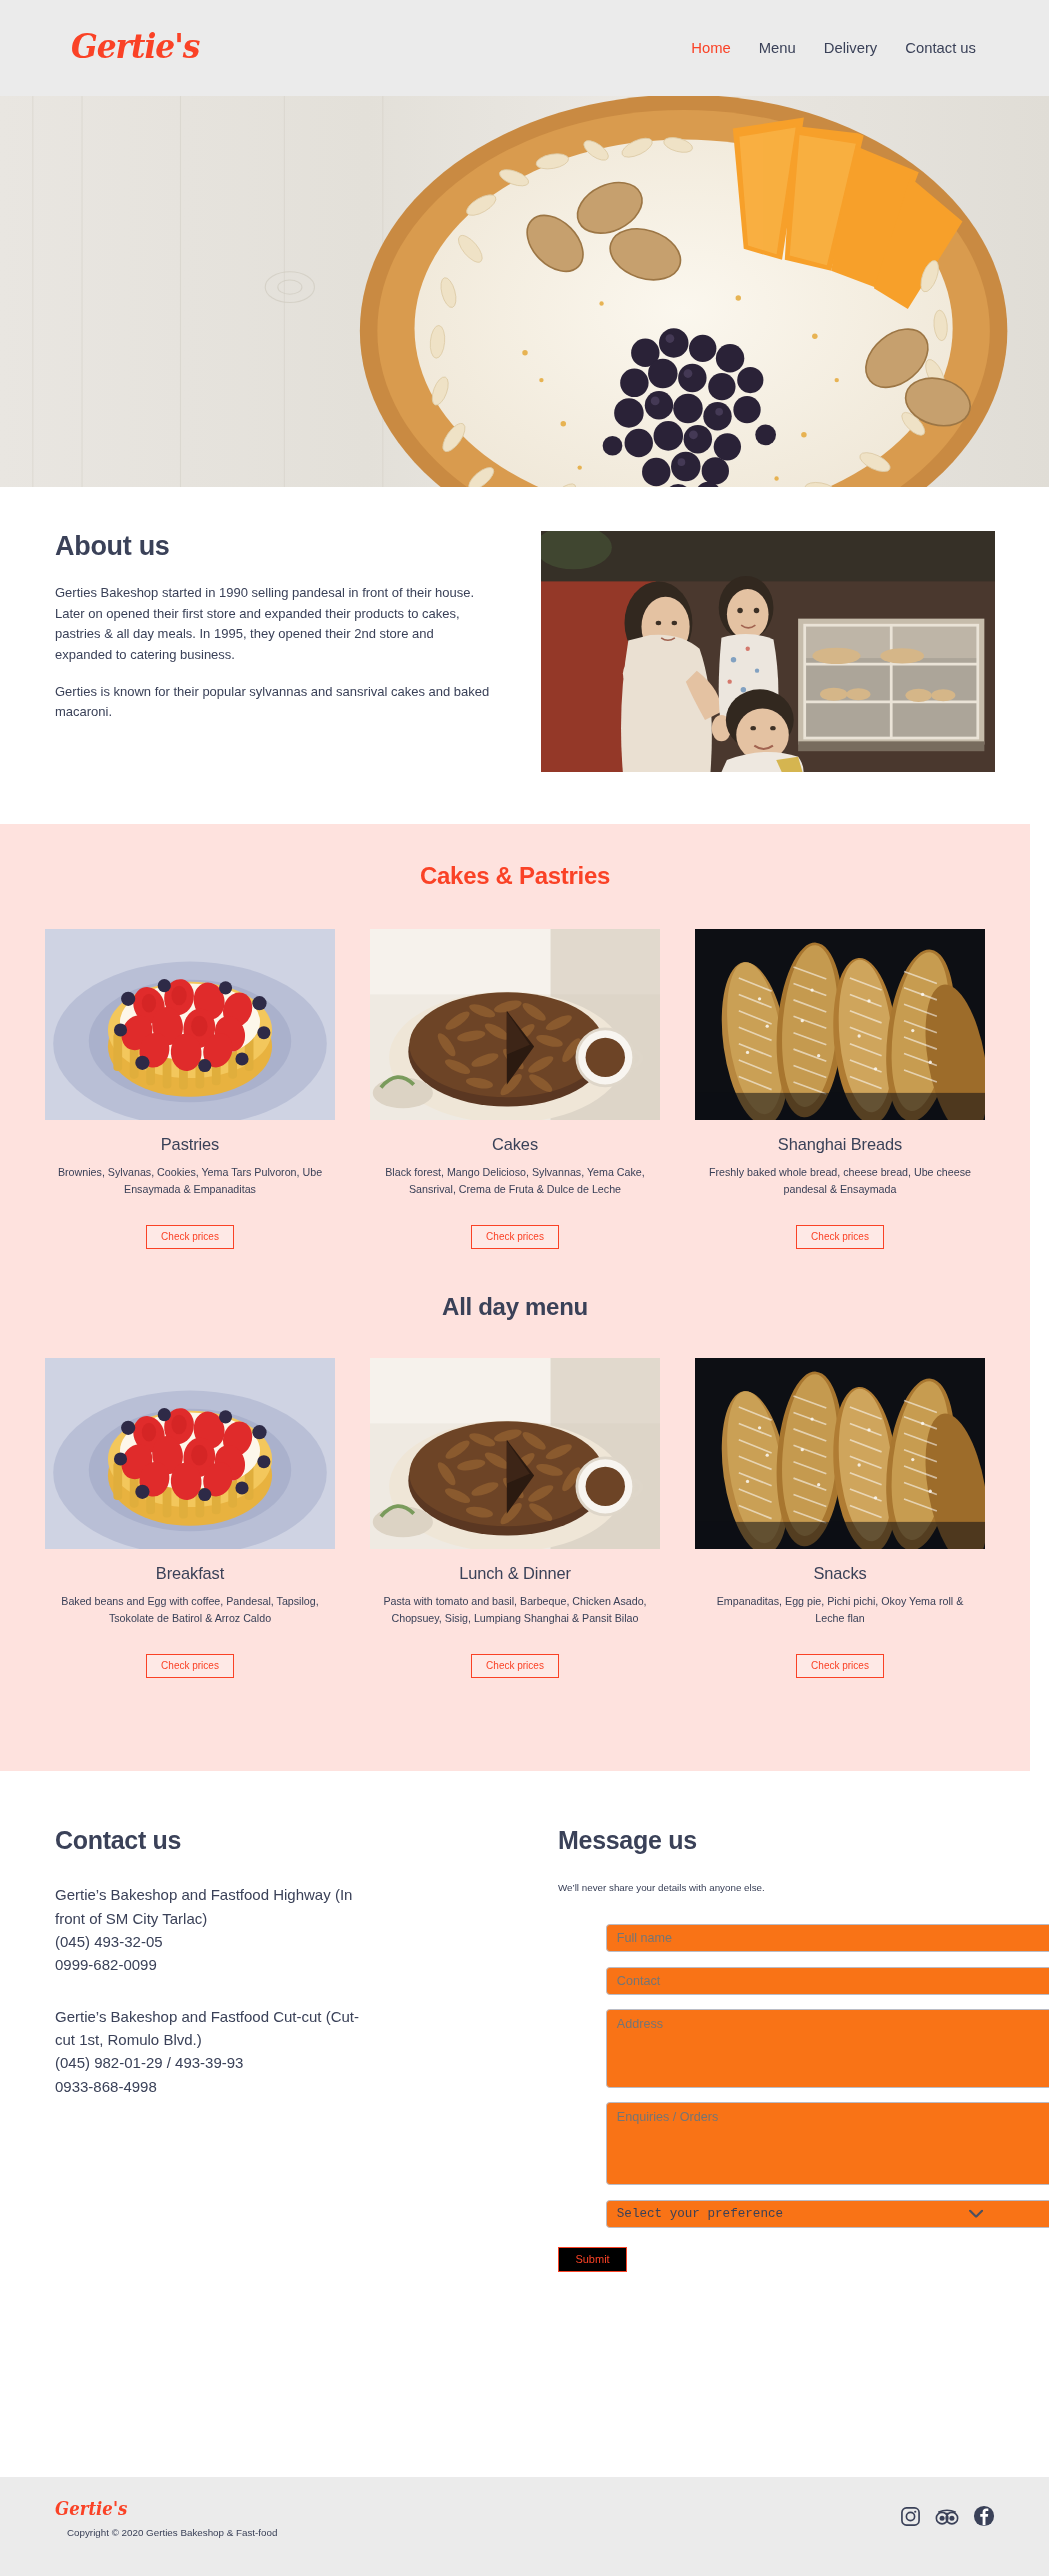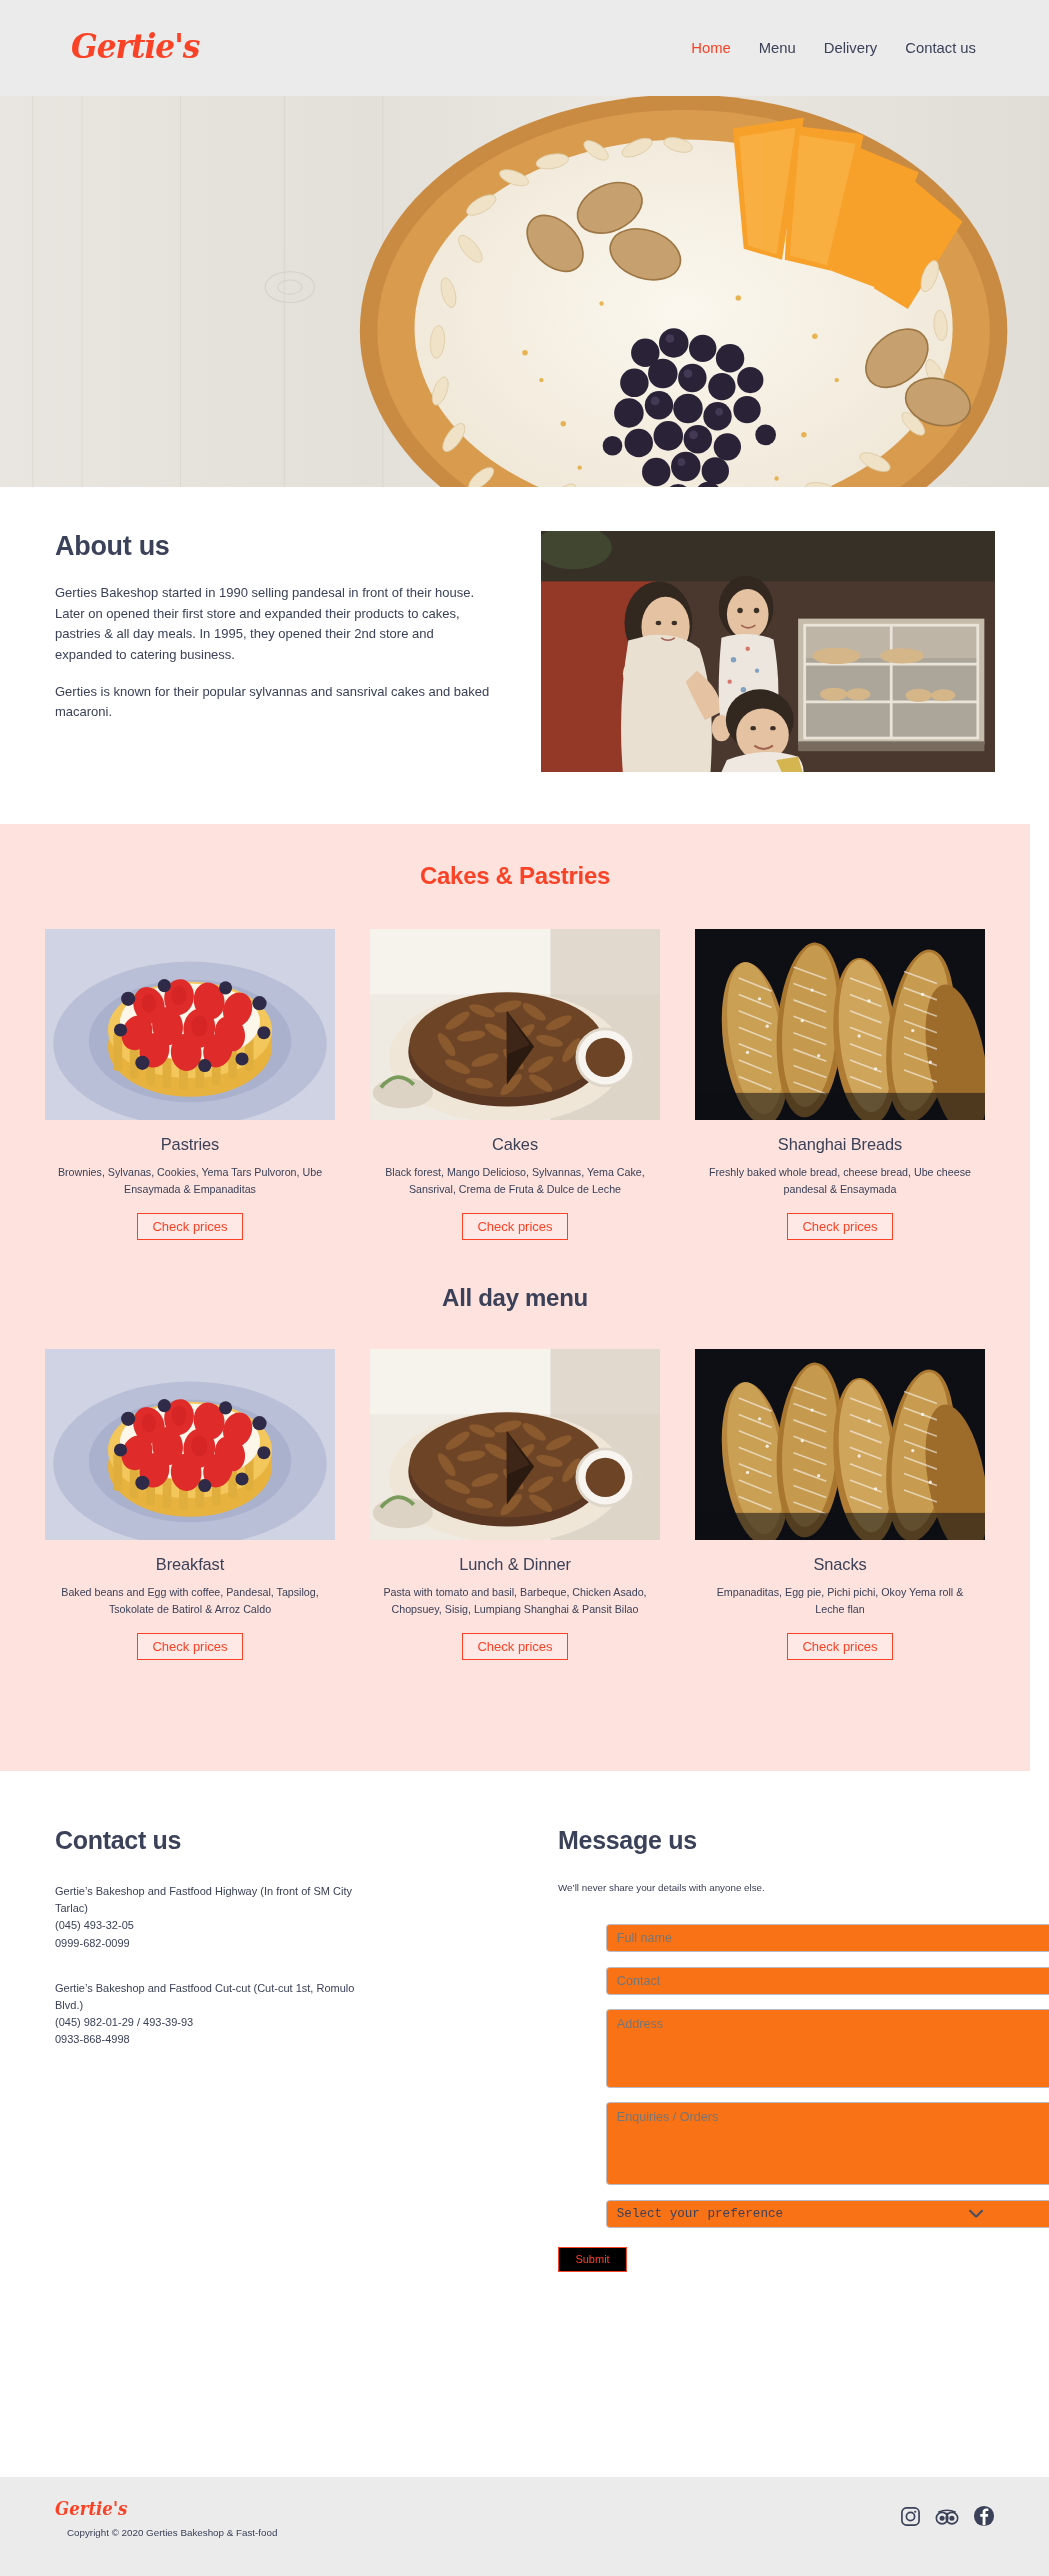--- a/index.html
+++ b/index.html
@@ -109,44 +109,45 @@
   }
   .card-desc {
     margin-top: 9.8px; font-size: 10.7px; line-height: 1.62;
     color: #3a4158; padding: 0 9.8px;
   }
   .card-btn-wrap { margin-top: 14.2px; display: flex; justify-content: center; }
   .btn-outline {
     background: #fee9e6;
     border: 1.1px solid #fa4226;
     color: #fa4226;
-    font-size: 13px;
+    font-size: 10px;
     padding: 6px 14.2px;
     font-family: "Liberation Sans", sans-serif;
     cursor: pointer;
     line-height: 1;
+    margin-top: 12px;
   }
 
   
   .contact {
     position: absolute; top: 1771px; left: 0;
     width: 1050px; height: 706px;
     background: #ffffff;
   }
   .contact-inner {
     width: 940px; margin: 0 auto; padding-top: 55px;
     display: flex; justify-content: space-between;
   }
   .contact-left { width: 437px; }
   .contact-left h2, .contact-right h2 {
     font-size: 25px; font-weight: bold; color: #3a4158;
     letter-spacing: -0.3px;
   }
   .addr-block {
-    margin-top: 28.4px; font-size: 11px; line-height: 1.55; color: #3a4158;
+    margin-top: 28.4px; font-size: 15px; line-height: 1.55; color: #3a4158;
     max-width: 317px;
   }
   .addr-block.second { margin-top: 28.4px; }
 
   .contact-right { width: 437px; }
   .form-note { margin-top: 27px; font-size: 9.8px; color: #3a4158; }
   .form { margin-top: 31px; width: 437px; }
   .field {
     width: 477px;
     border: 0.5px solid #b9bcc6;

